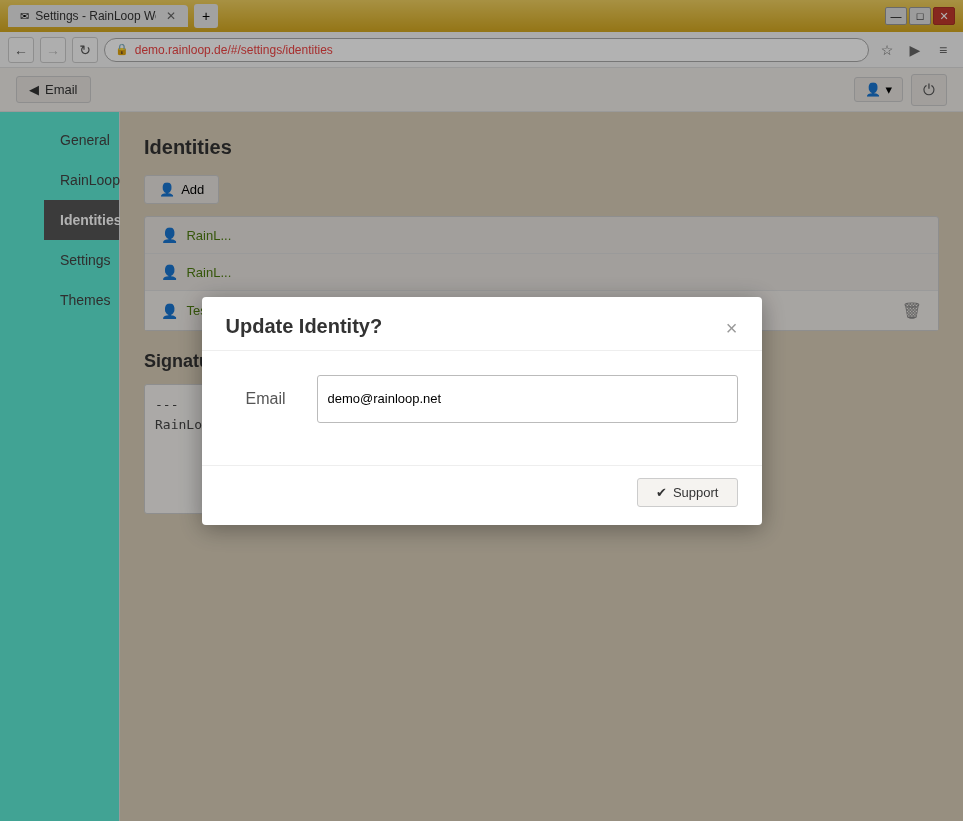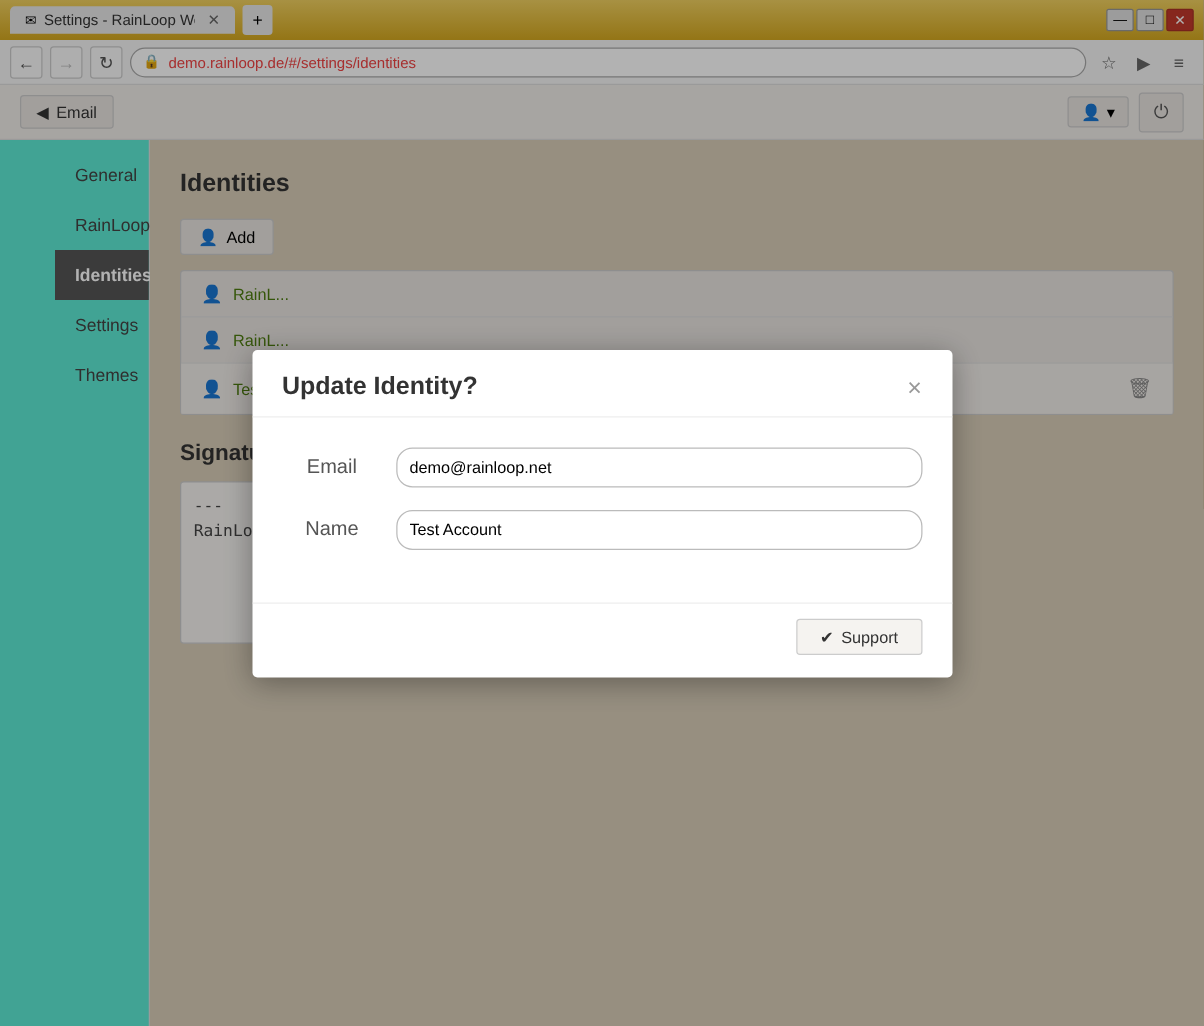--- a/index.html
+++ b/index.html
@@ -55,21 +55,21 @@
 
     
     .modal-overlay { position: fixed; top: 0; left: 0; width: 100%; height: 100%; background: rgba(0,0,0,0.3); display: flex; align-items: center; justify-content: center; z-index: 1000; }
     .modal { background: white; border-radius: 4px; box-shadow: 0 4px 24px rgba(0,0,0,0.35); width: 560px; padding: 0; overflow: hidden; }
     .modal-header { padding: 18px 24px 12px; display: flex; align-items: flex-end; justify-content: space-between; border-bottom: 1px solid #eee; }
     .modal-title { font-size: 20px; font-weight: bold; color: #333; }
     .modal-close { color: #999; font-size: 20px; cursor: pointer; line-height: 1; }
     .modal-body { padding: 24px; }
     .form-row { display: flex; align-items: center; margin-bottom: 18px; }
     .form-label { width: 80px; text-align: center; margin-right: 11px; color: #555; font-size: 16px; }
-    .form-input { flex: 1; height: 32px; border: 1px solid #bbb; border-radius: 13px; padding: 0 10px; font-size: 13px; background: white; }
+    .form-input { flex: 1; height: 48px; border: 1px solid #bbb; border-radius: 3px; padding: 0 10px; font-size: 13px; background: white; }
     .modal-footer { padding: 12px 24px 18px; display: flex; justify-content: flex-end; border-top: 1px solid #eee; }
     .update-btn { background: #f5f3f0; border: 1px solid #ccc; border-radius: 3px; padding: 6px 18px; cursor: pointer; font-size: 13px; display: flex; align-items: center; gap: 6px; color: #333; }
   </style>
 </head>
 <body>
 
 <div class="browser-window">
 
   <div class="title-bar">
     <div class="title-tab">
@@ -164,24 +164,20 @@
   <div class="modal">
     <div class="modal-header">
       <span class="modal-title">Update Identity?</span>
       <span class="modal-close">×</span>
     </div>
     <div class="modal-body">
       <div class="form-row">
         <label class="form-label">Email</label>
         <input type="text" class="form-input" value="demo@rainloop.net" style="">
       </div>
-      <div class="form-row">
-        <label class="form-label">Name</label>
-        <input type="text" class="form-input" value="Test Account" style="">
-      </div>
     </div>
     <div class="modal-footer">
       <button class="update-btn">
         <span>✔</span>
         <span>Support</span>
       </button>
     </div>
   </div>
 </div>
 

